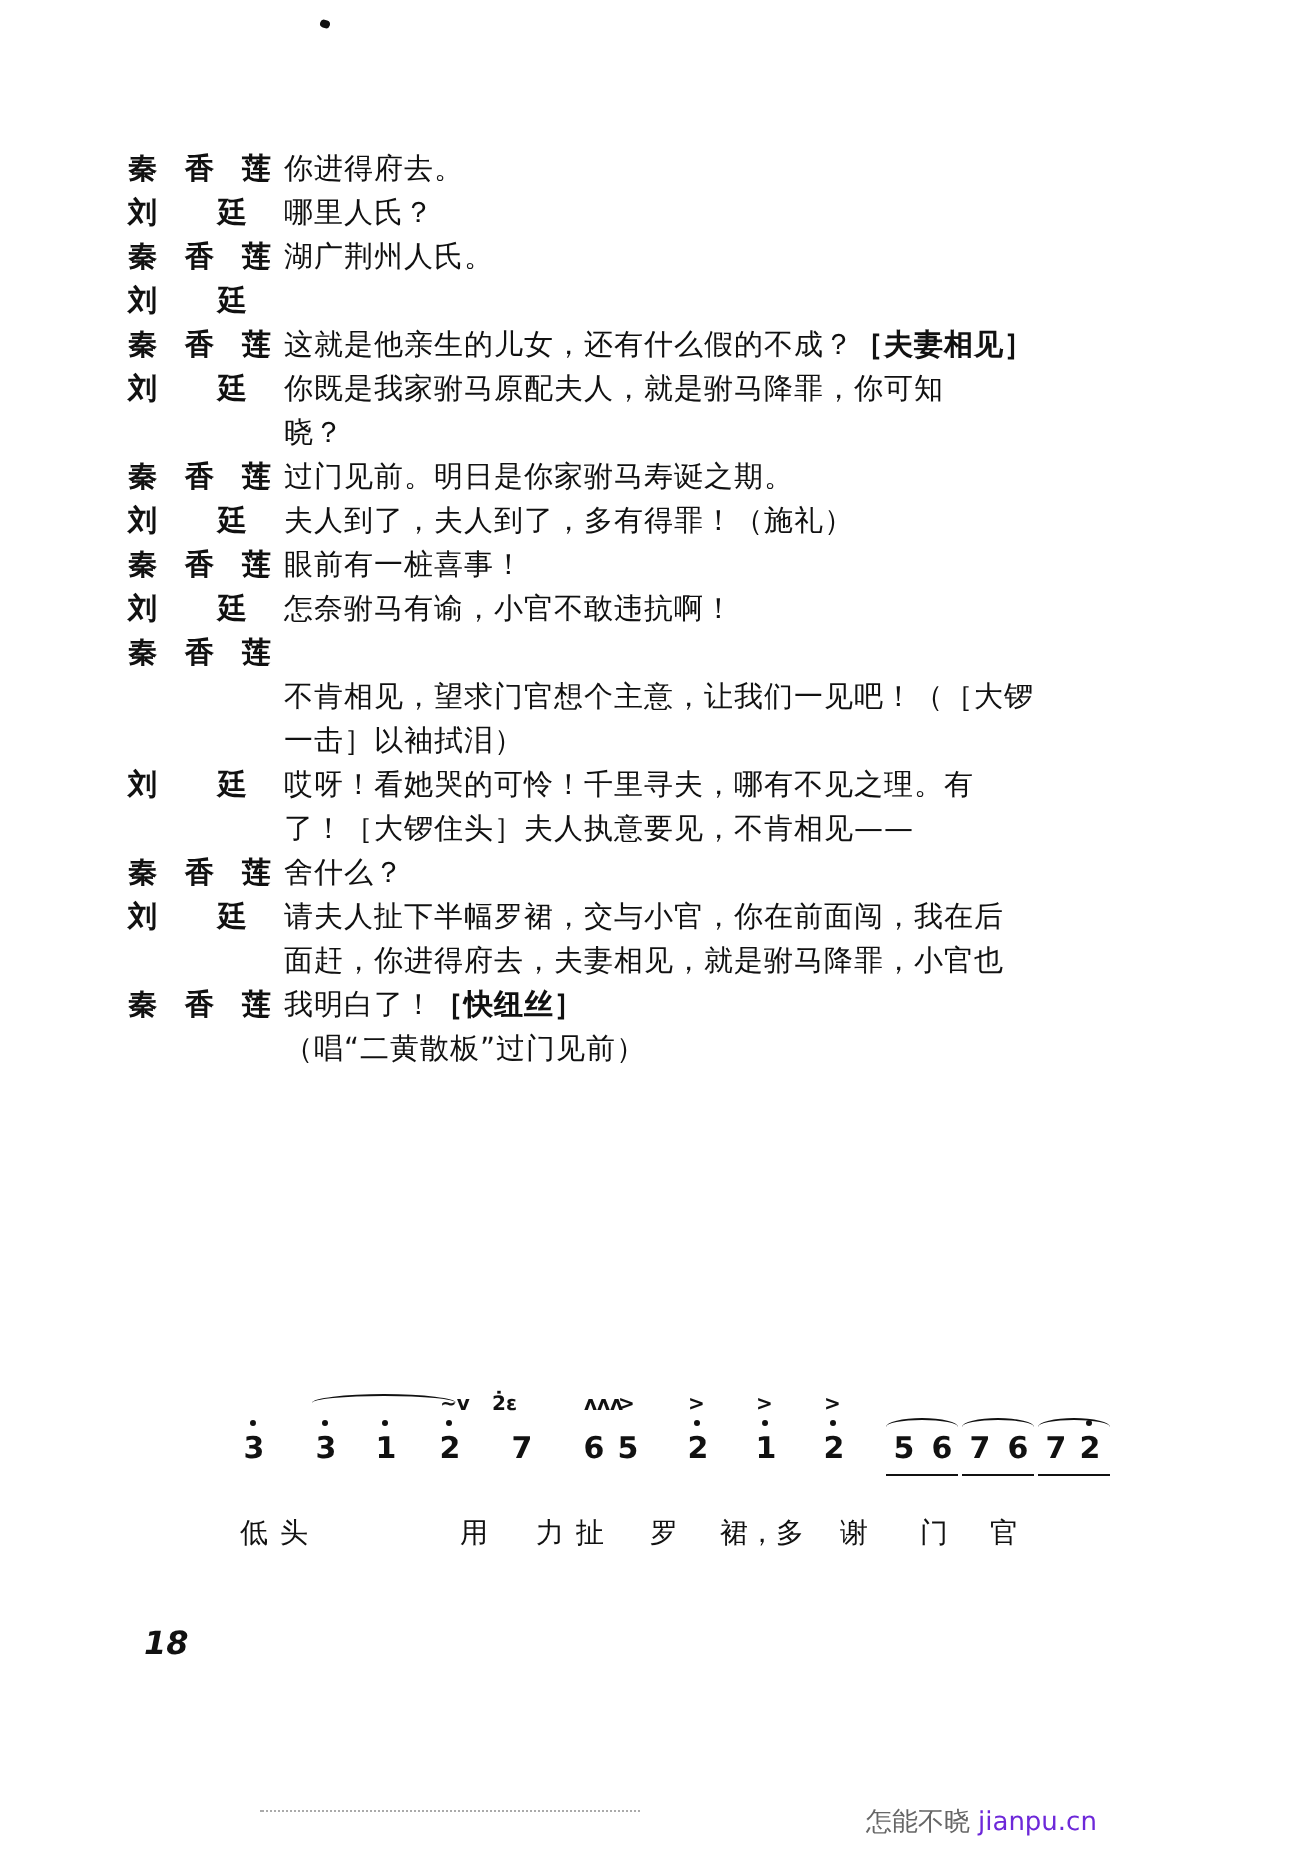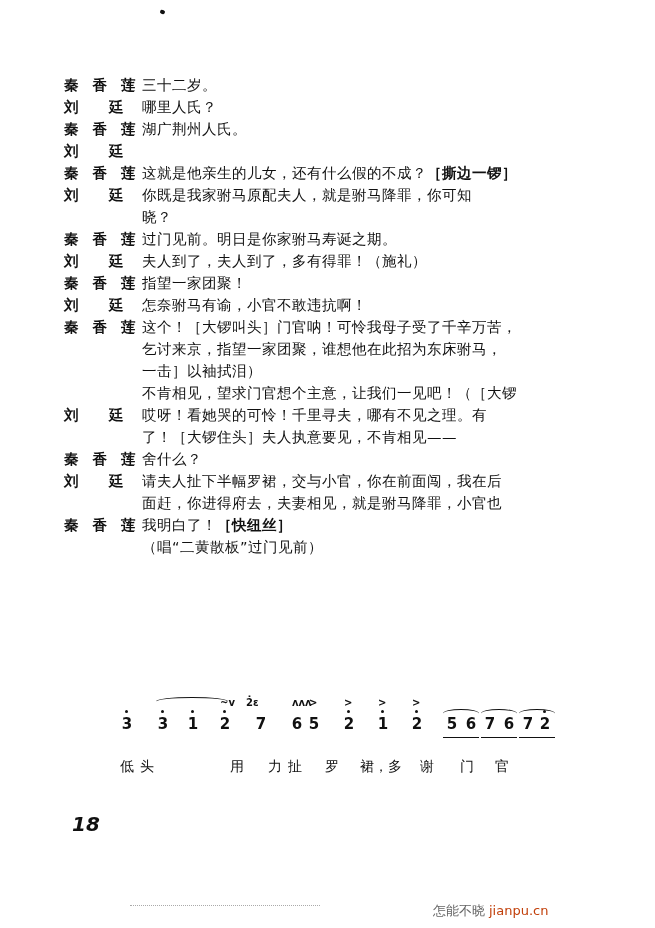--- a/index.html
+++ b/index.html
@@ -108,59 +108,59 @@
       font-size: 14px;
     }
     .lyric {
       position: absolute;
       top: 0;
     }
     .page-number {
       position: absolute;
       left: 72px;
       top: 812px;
-      font-size: 20px;
+      font-size: 16px;
       font-weight: bold;
       font-style: italic;
     }
     .scan-noise {
       position: absolute;
       left: 130px;
       top: 905px;
       width: 190px;
       height: 1px;
       border-top: 1px dotted #aaa;
     }
     .watermark {
       position: absolute;
       left: 433px;
       top: 902px;
       font-family: "DejaVu Serif", serif;
       font-size: 13px;
       color: #666;
     }
     .watermark .latin {
-      color: #c2410c;
+      color: #6d28d9;
       font-family: "DejaVu Sans", sans-serif;
       margin-left: 4px;
     }
   </style>
 </head>
 <body>
 
 <div class="speck"></div>
 
 <div class="script" id="script">
     <div class="line">
       <div class="speaker">
         <span>秦</span>
         <span>香</span>
         <span>莲</span>
       </div>
-      <div class="speech">三十二岁。</div>
+      <div class="speech">你进得府去。</div>
     </div>
     <div class="line">
       <div class="speaker two">
         <span>刘</span>
         <span>廷</span>
       </div>
       <div class="speech">哪里人氏？</div>
     </div>
     <div class="line">
       <div class="speaker">
@@ -175,21 +175,21 @@
         <span>刘</span>
         <span>廷</span>
       </div>
     </div>
     <div class="line">
       <div class="speaker">
         <span>秦</span>
         <span>香</span>
         <span>莲</span>
       </div>
-      <div class="speech">这就是他亲生的儿女，还有什么假的不成？<span class="stage">［撕边一锣］</span></div>
+      <div class="speech">这就是他亲生的儿女，还有什么假的不成？<span class="stage">［夫妻相见］</span></div>
     </div>
     <div class="line">
       <div class="speaker two">
         <span>刘</span>
         <span>廷</span>
       </div>
       <div class="speech">你既是我家驸马原配夫人，就是驸马降罪，你可知</div>
     </div>
     <div class="line cont">晓？</div>
     <div class="line">
@@ -206,40 +206,38 @@
         <span>廷</span>
       </div>
       <div class="speech">夫人到了，夫人到了，多有得罪！（施礼）</div>
     </div>
     <div class="line">
       <div class="speaker">
         <span>秦</span>
         <span>香</span>
         <span>莲</span>
       </div>
-      <div class="speech">指望一家团聚！</div>
+      <div class="speech">眼前有一桩喜事！</div>
     </div>
     <div class="line">
       <div class="speaker two">
         <span>刘</span>
         <span>廷</span>
       </div>
       <div class="speech">怎奈驸马有谕，小官不敢违抗啊！</div>
     </div>
     <div class="line">
       <div class="speaker">
         <span>秦</span>
         <span>香</span>
         <span>莲</span>
       </div>
-      <div class="speech">这个！［大锣叫头］门官呐！可怜我母子受了千辛万苦，</div>
-    </div>
-    <div class="line cont">乞讨来京，指望一家团聚，谁想他在此招为东床驸马，</div>
+    </div>
+    <div class="line cont">不肯相见，望求门官想个主意，让我们一见吧！（［大锣</div>
     <div class="line cont">一击］以袖拭泪）</div>
-    <div class="line cont">不肯相见，望求门官想个主意，让我们一见吧！（［大锣</div>
     <div class="line">
       <div class="speaker two">
         <span>刘</span>
         <span>廷</span>
       </div>
       <div class="speech">哎呀！看她哭的可怜！千里寻夫，哪有不见之理。有</div>
     </div>
     <div class="line cont">了！［大锣住头］夫人执意要见，不肯相见——</div>
     <div class="line">
       <div class="speaker">

